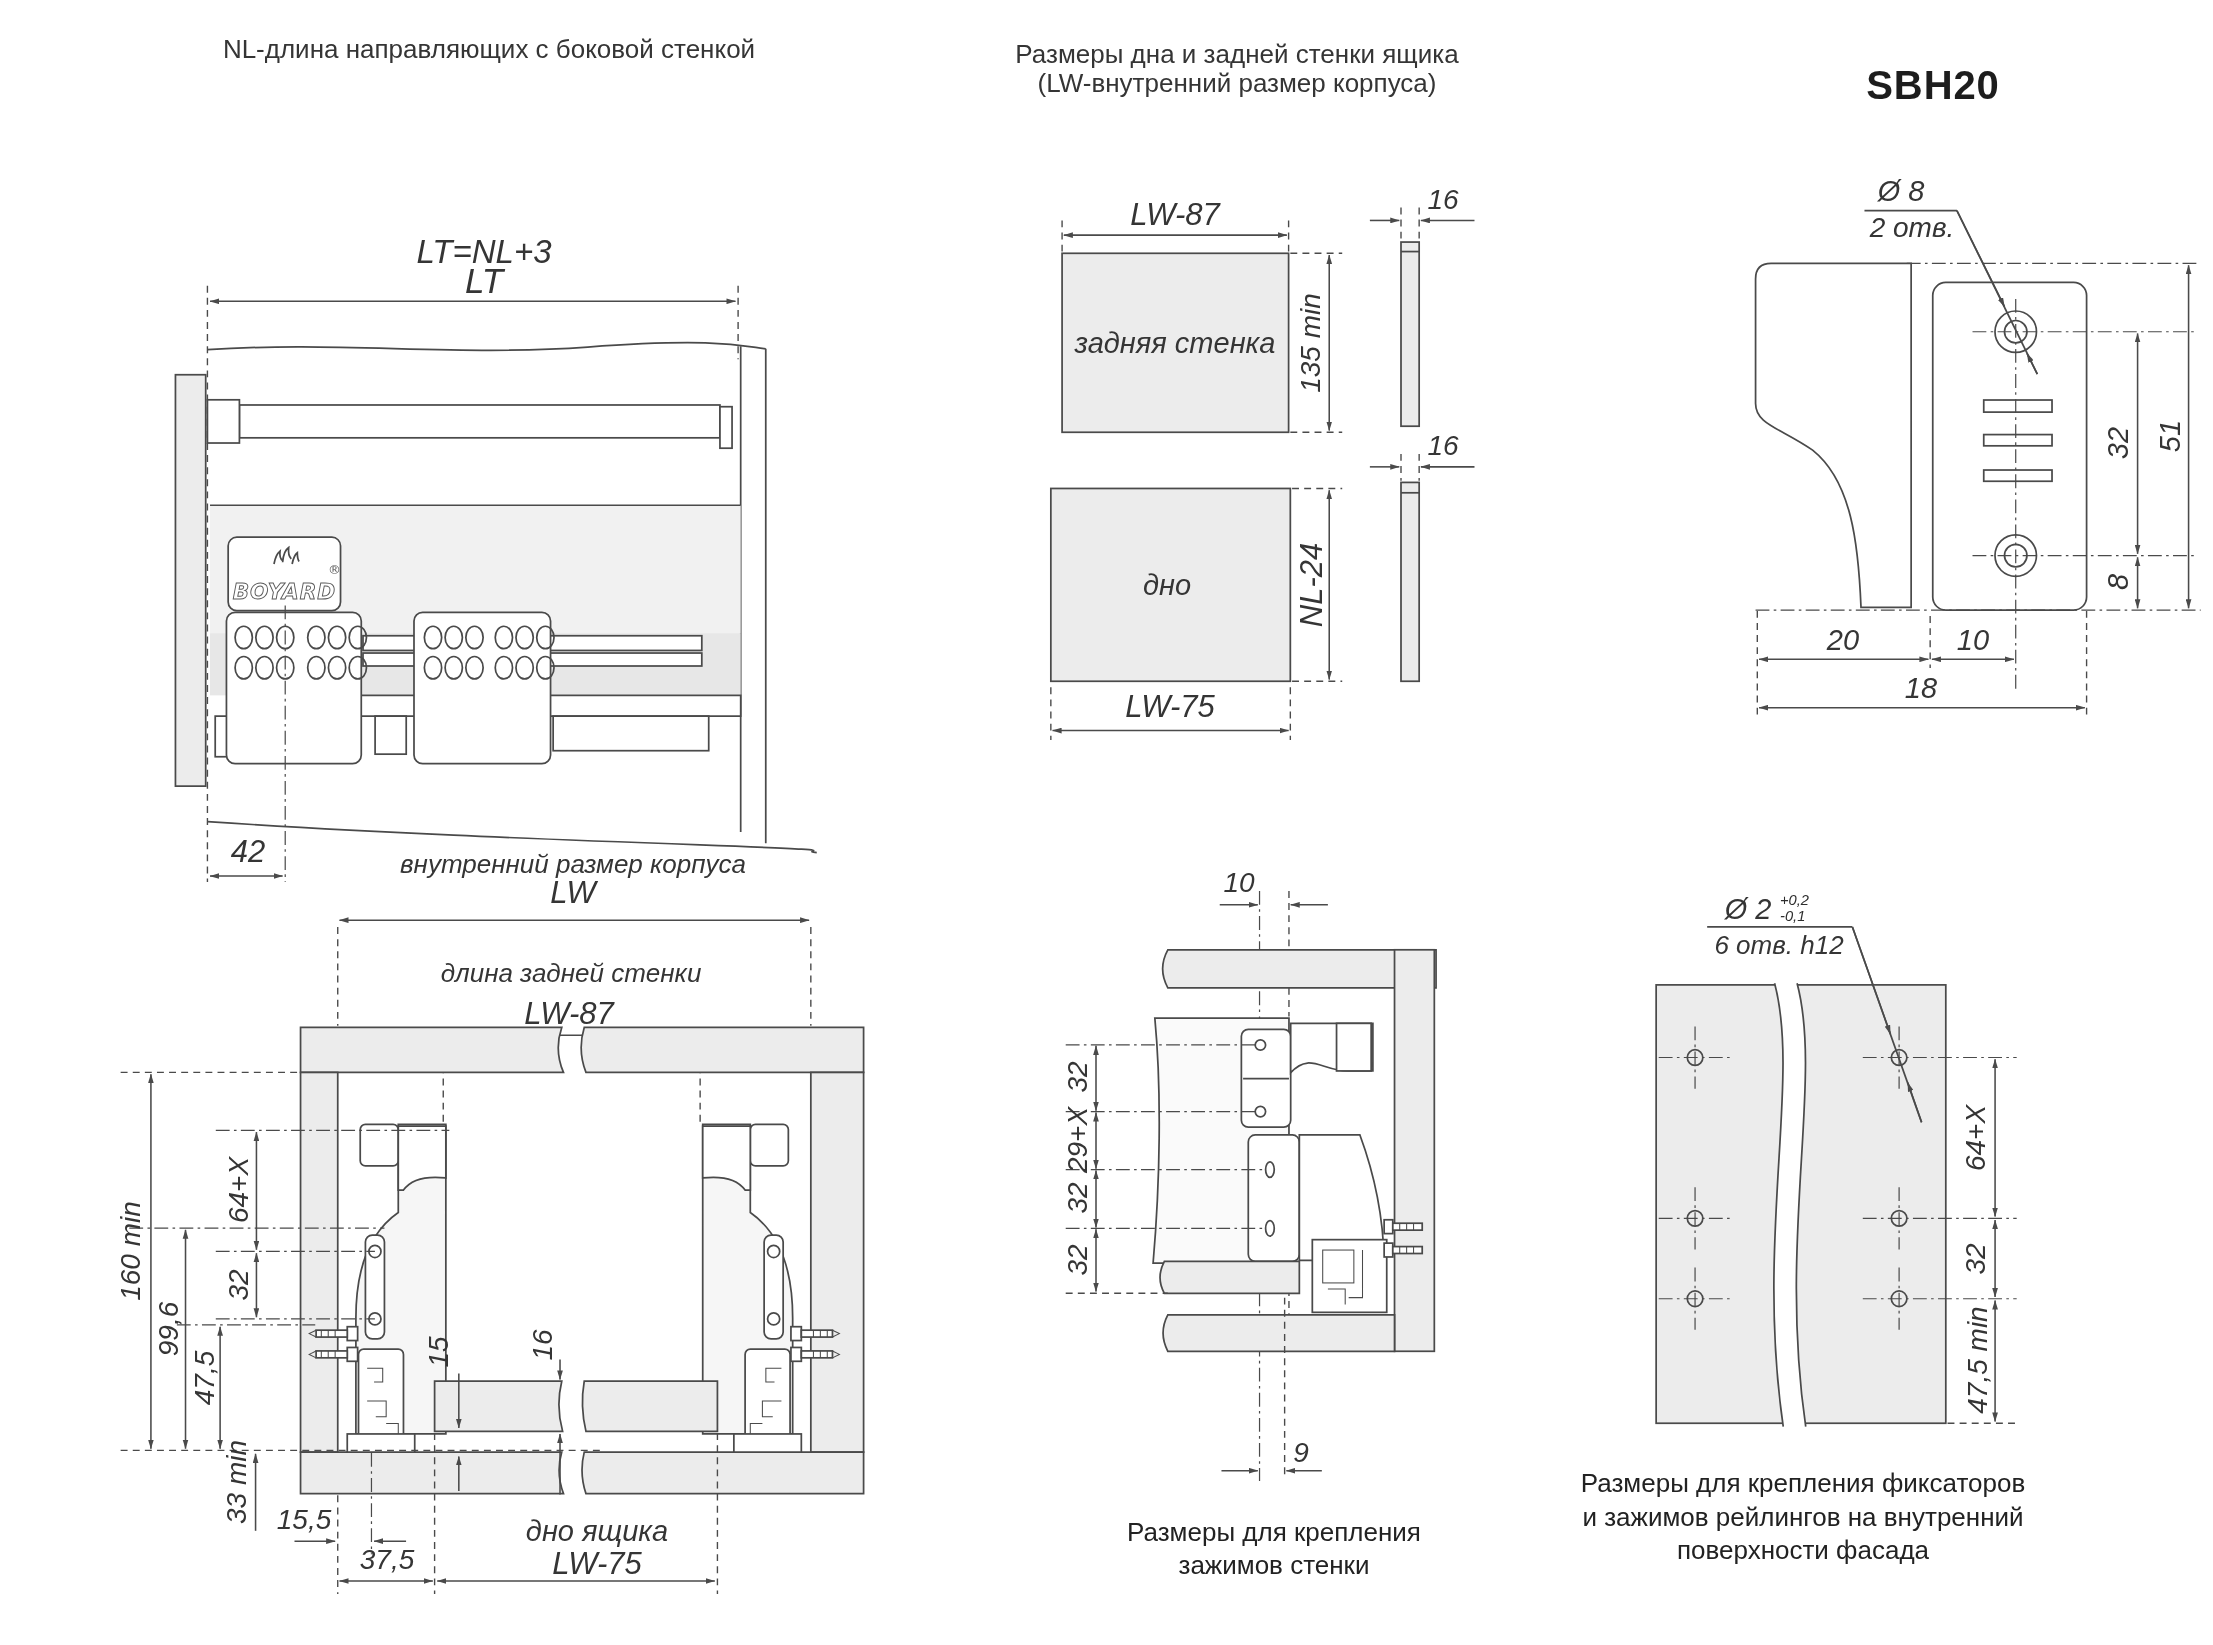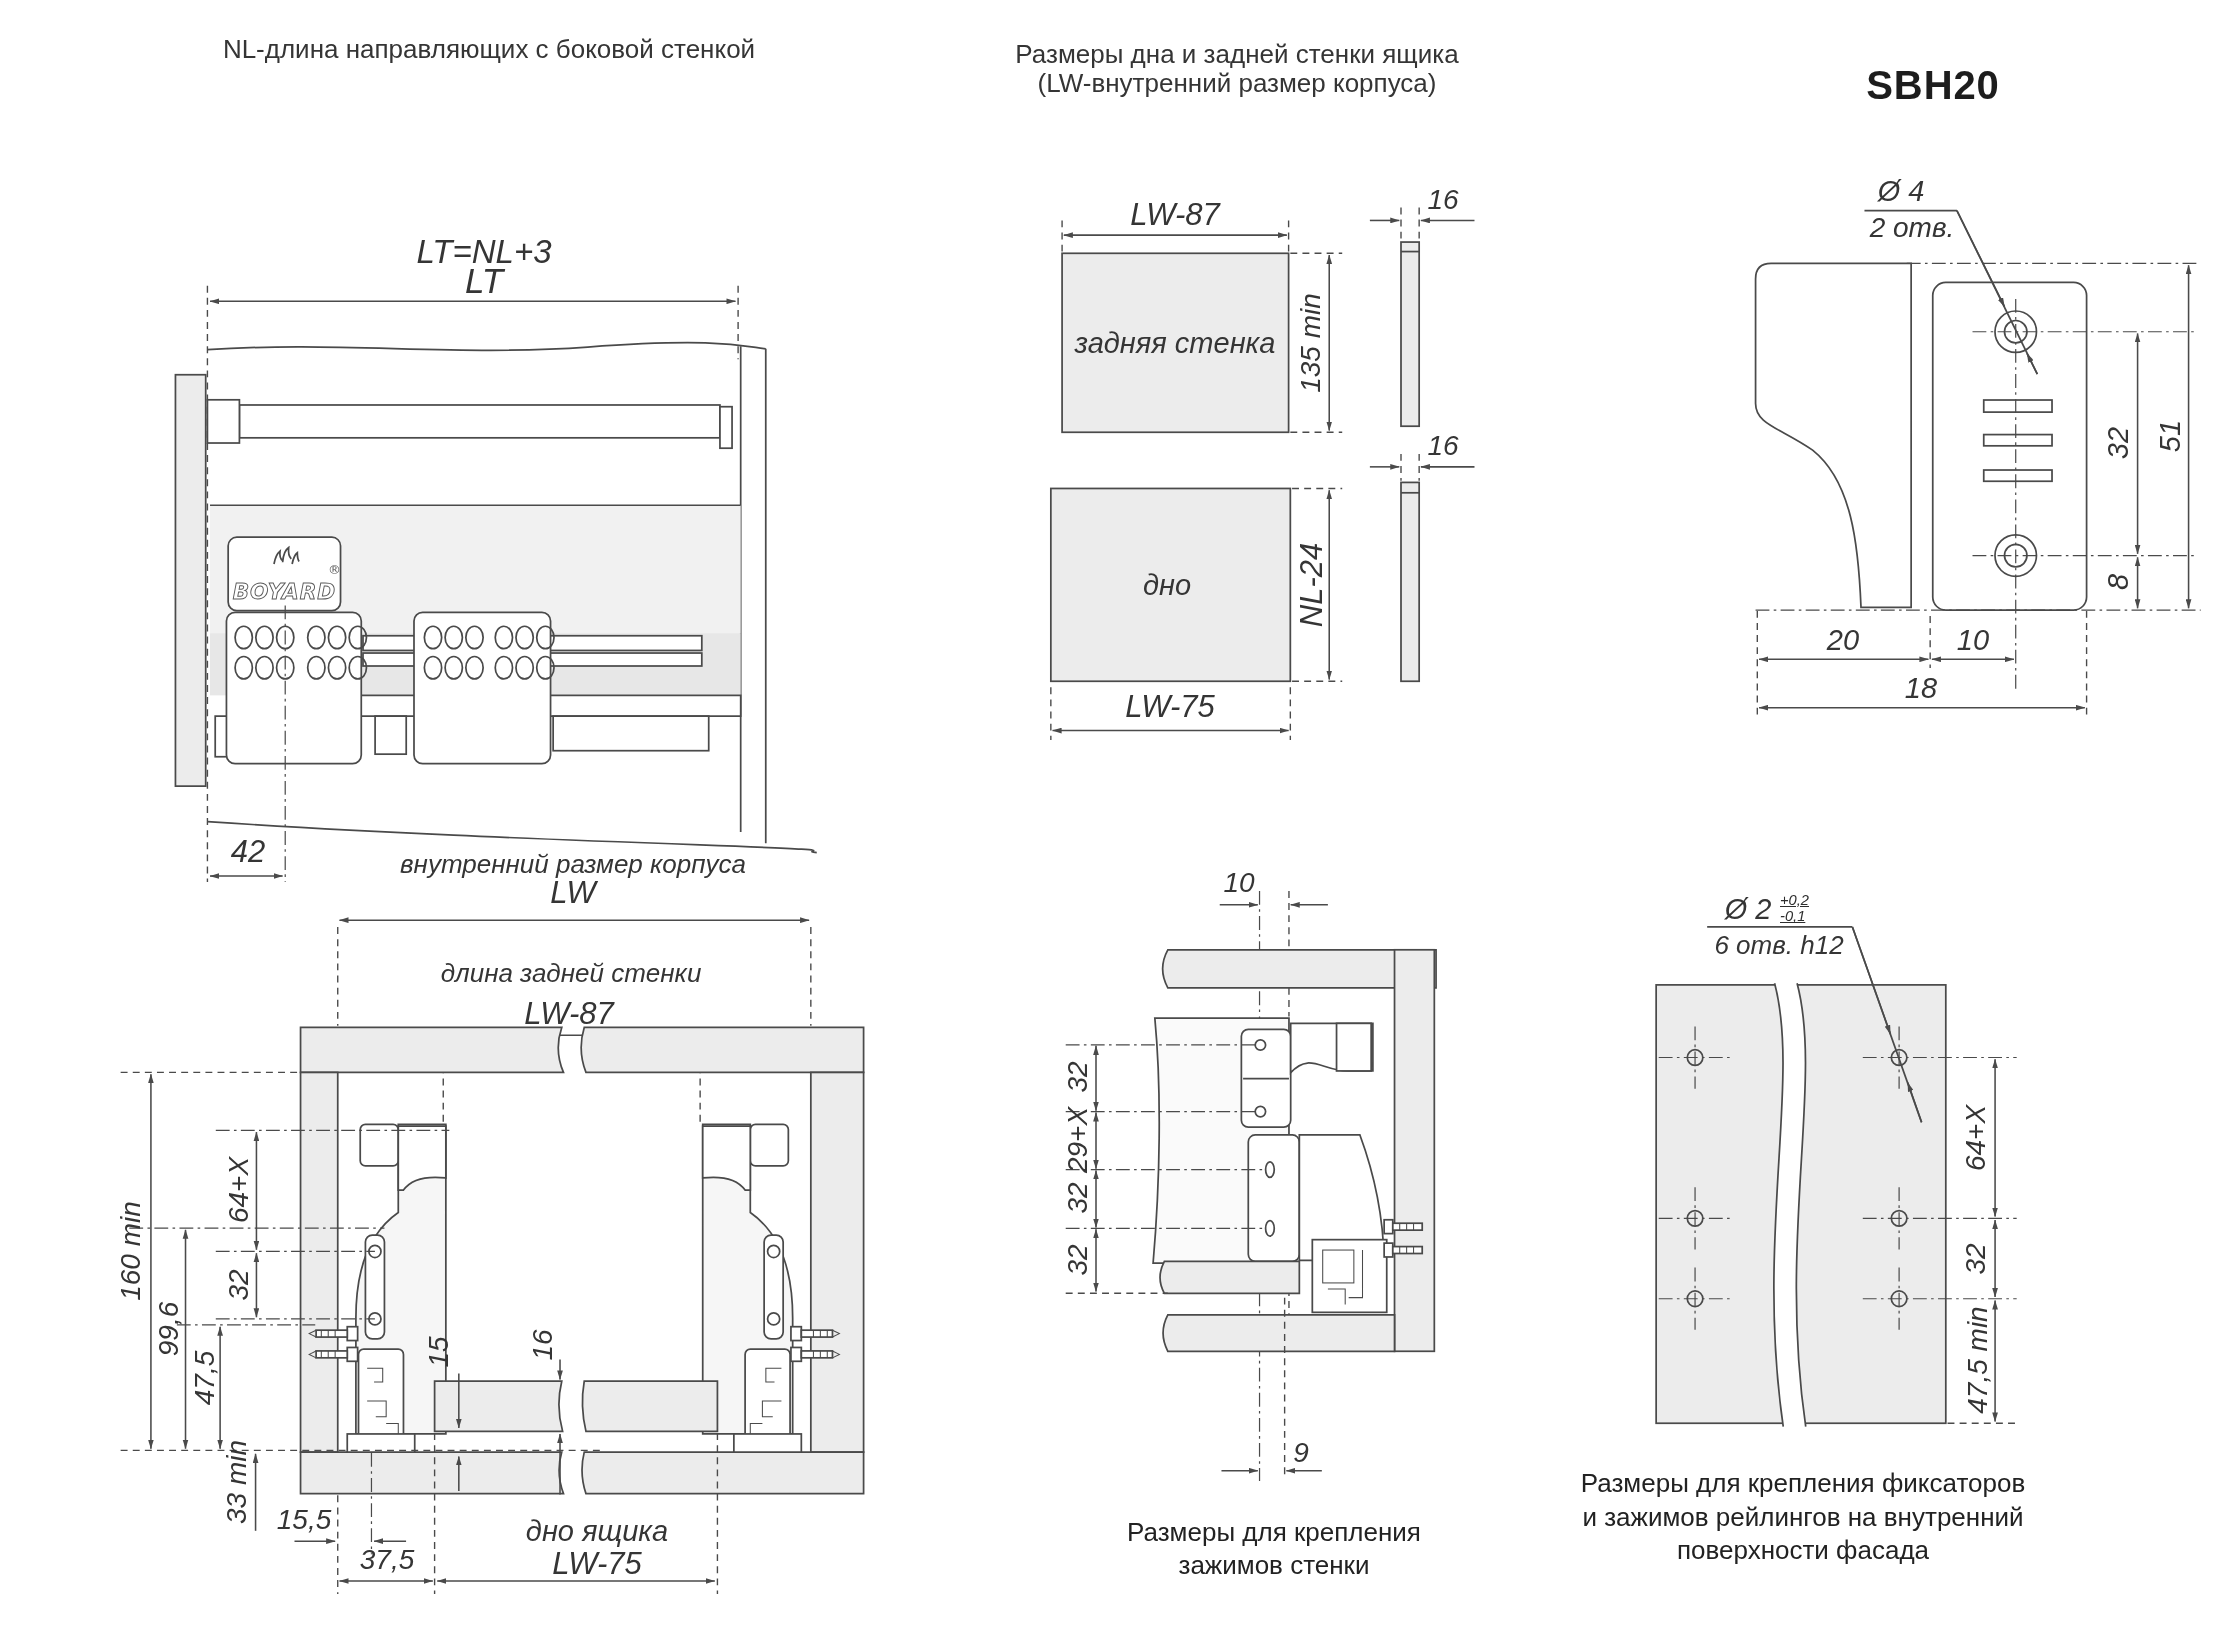--- a/index.html
+++ b/index.html
@@ -6,21 +6,21 @@
   body{width:2214px;height:1646px;position:relative;font-family:"Liberation Sans",sans-serif;color:#2e2e2e;}
   .canvas{position:absolute;left:0;top:0;width:2214px;height:1646px;background:#ffffff;overflow:hidden;}
   svg.draw{position:absolute;overflow:visible;}
   .lab{position:absolute;transform:translate(-50%,-50%);white-space:nowrap;color:#353535;line-height:1;}
   .lab.v{transform:translate(-50%,-50%) rotate(-90deg);}
   .it{font-style:italic;}.s30{font-size:26px}.s32{font-size:28px}
   .s34{font-size:29px}.s36{font-size:31px}.s38{font-size:33px}.s40{font-size:35px}
   .model{font-size:40px;font-weight:bold;letter-spacing:0.9px;color:#1d1d1d;}
   .cap{color:#222;}
   .tol{position:absolute;display:flex;flex-direction:column;gap:1.7px;align-items:flex-start;}
-  .tol span{font-style:italic;font-size:14.7px;line-height:1;text-decoration:underline;}
+  .tol span{font-style:italic;font-size:14.7px;line-height:1;}
   
   .ln{fill:none;stroke:#4a4a4a;stroke-width:2;}
   .lnT{fill:none;stroke:#4a4a4a;stroke-width:1.2;}
   .box{fill:#ffffff;stroke:#4a4a4a;stroke-width:2;}
   .boxF{fill:#ececec;stroke:#4a4a4a;stroke-width:2;}
   .boxW{fill:#fafafa;stroke:#4a4a4a;stroke-width:2;}
   .boxL{fill:#f6f6f6;stroke:#4a4a4a;stroke-width:2;}
   .fillL{fill:#f1f1f1;stroke:none;}
   .fillM{fill:#e7e7e7;stroke:none;}
   .wband{fill:#ffffff;stroke:none;}
@@ -324,21 +324,21 @@
 
   <span class="lab it s36" style="left:1175px;top:214px">LW-87</span>
   <span class="lab it s34" style="left:1175px;top:343px">задняя стенка</span>
   <span class="lab v it s32" style="left:1311px;top:343px">135 min</span>
   <span class="lab it s32" style="left:1443px;top:200px">16</span>
   <span class="lab it s32" style="left:1443px;top:446px">16</span>
   <span class="lab it s34" style="left:1167px;top:585px">дно</span>
   <span class="lab v it s36" style="left:1311px;top:585px">NL-24</span>
   <span class="lab it s36" style="left:1170px;top:706px">LW-75</span>
 
-  <span class="lab it s34" style="left:1901px;top:191px">Ø 4</span>
+  <span class="lab it s34" style="left:1901px;top:191px">Ø 8</span>
   <span class="lab it s32" style="left:1912px;top:228px">2 отв.</span>
   <span class="lab v it s34" style="left:2118px;top:443px">32</span>
   <span class="lab v it s34" style="left:2170px;top:436px">51</span>
   <span class="lab v it s34" style="left:2118px;top:582px">8</span>
   <span class="lab it s34" style="left:1843px;top:640px">20</span>
   <span class="lab it s34" style="left:1973px;top:640px">10</span>
   <span class="lab it s34" style="left:1921px;top:688px">18</span>
 
   <span class="lab it s30" style="left:573px;top:864px">внутренний размер корпуса</span>
   <span class="lab it s36" style="left:573px;top:892px">LW</span>

